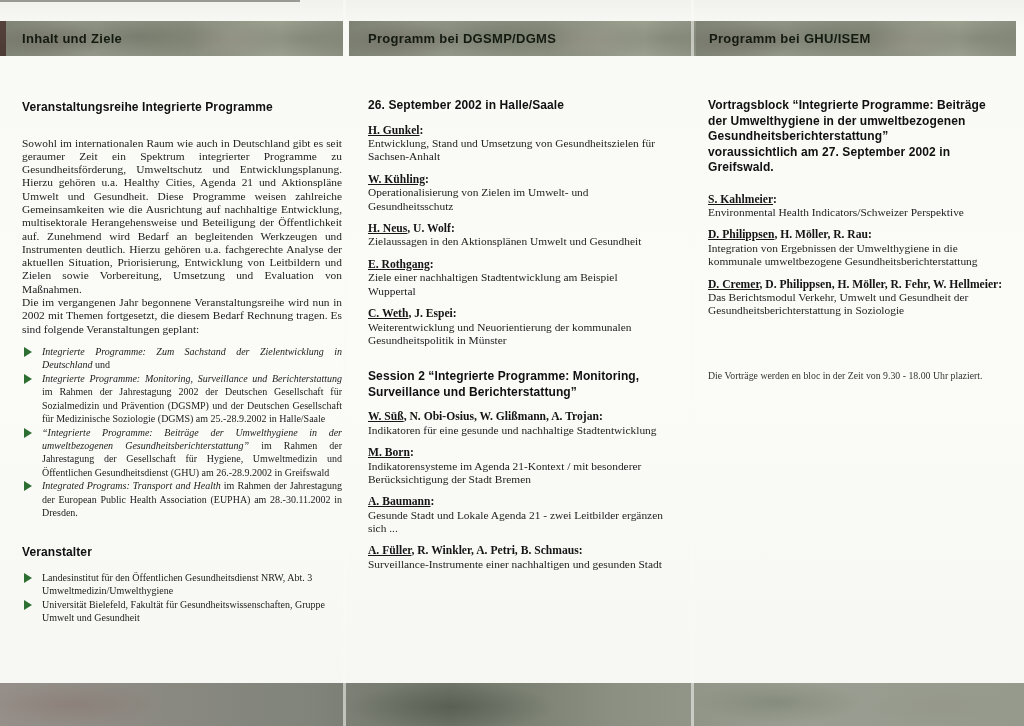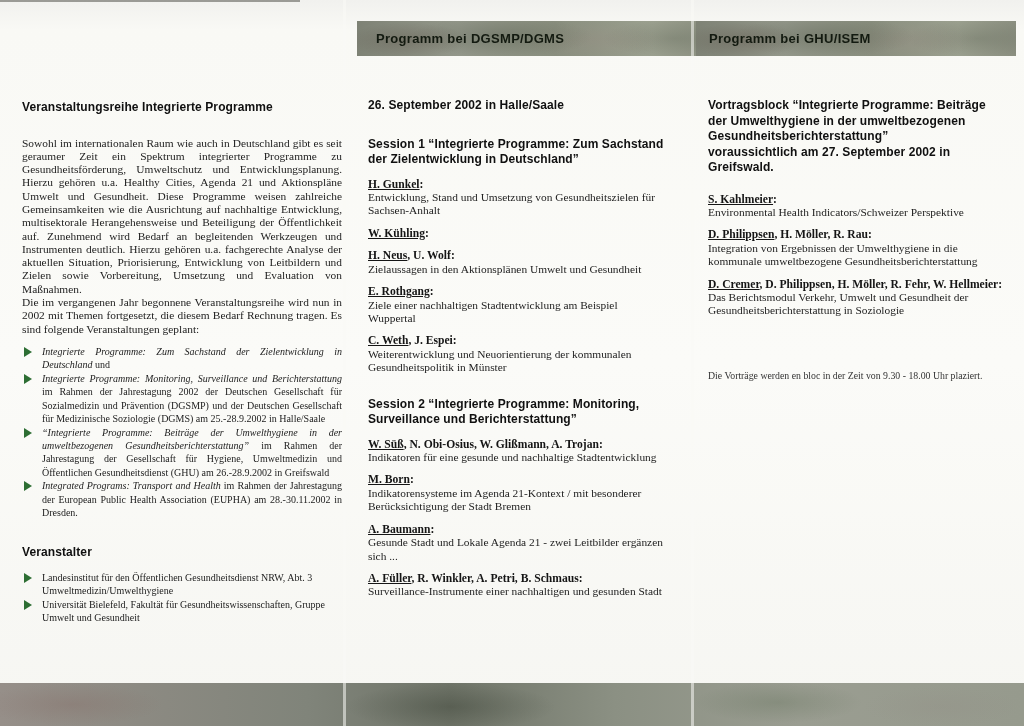--- a/index.html
+++ b/index.html
@@ -18,21 +18,21 @@
     letter-spacing:.3px;color:#131a10;
     background-color:#8d9183;
     background-image:
       radial-gradient(ellipse 90px 26px at 14% 55%, rgba(77,62,54,.28), transparent 68%),
       radial-gradient(ellipse 130px 30px at 40% 45%, rgba(56,64,48,.26), transparent 70%),
       radial-gradient(ellipse 100px 28px at 66% 55%, rgba(152,132,126,.20), transparent 70%),
       radial-gradient(ellipse 100px 26px at 88% 50%, rgba(58,66,52,.18), transparent 72%),
       linear-gradient(90deg,#7e8275 0%,#93978a 28%,#898e7e 55%,#9ba08f 82%,#8a8e7f 100%);
   }
   .band-left{left:0;width:343px;padding-left:22px;}
-  .band-mid{left:349px;width:361px;padding-left:19px;margin-left:8px;}
+  .band-mid{left:349px;width:361px;padding-left:19px;}
   .band-right{left:696px;width:320px;padding-left:13px;}
   .band-left::before{
     content:"";position:absolute;left:0;top:0;width:6px;height:100%;
     background:linear-gradient(180deg,#55413a,#4b3a35);
   }
   .footer-band{
     position:absolute;left:0;top:683px;width:1024px;height:43px;
     background-color:#8f9186;
     background-image:
       radial-gradient(ellipse 130px 30px at 7% 50%, rgba(128,96,90,.25), transparent 70%),
@@ -74,20 +74,23 @@
     margin-top:52px;font-size:9.8px;color:#333;text-align:left;
   }
   .sec-title{margin:0;}
 </style>
 </head>
 <body>
 
 <div class="sheet">
   <div class="scan-edge"></div>
 
+  <div class="band band-left">
+    <span>Inhalt und Ziele</span>
+  </div>
   <div class="band band-mid">
     <span>Programm bei DGSMP/DGMS</span>
   </div>
   <div class="band band-right">
     <span>Programm bei GHU/ISEM</span>
   </div>
 
   <div class="col col-left">
     <div class="h-sans sec-title">Veranstaltungsreihe Integrierte Programme</div>
     <div class="serif-body" style="margin-top:21px;">
@@ -123,28 +126,28 @@
       <div class="bitem">
         <span class="tri"></span>
         <div class="btext" style="text-align:left;">Universität Bielefeld, Fakultät für Gesundheitswissenschaften, Gruppe Umwelt und Gesundheit</div>
       </div>
     </div>
   </div>
 
   <div class="col col-mid">
     <div class="h-sans sec-title">26. September 2002 in Halle/Saale</div>
 
-    <div class="h-sans" style="margin-top:23px;">Session 1 “Integrierte Programme: Zum Sachstand der Zielentwicklung in Deutschland”</div>
     <div style="margin-top:10px;">
       <div class="talk">
         <div class="talk-authors"><span class="au-lead">H. Gunkel</span><span>:</span></div>
         <div class="talk-title">Entwicklung, Stand und Umsetzung von Gesundheitszielen für Sachsen-Anhalt</div>
       </div>
       <div class="talk">
         <div class="talk-authors"><span class="au-lead">W. Kühling</span><span>:</span></div>
+        <div class="talk-title">Operationalisierung von Zielen im Umwelt- und Gesundheitsschutz</div>
       </div>
       <div class="talk">
         <div class="talk-authors"><span class="au-lead">H. Neus</span><span>, U. Wolf:</span></div>
         <div class="talk-title">Zielaussagen in den Aktionsplänen Umwelt und Gesundheit</div>
       </div>
       <div class="talk">
         <div class="talk-authors"><span class="au-lead">E. Rothgang</span><span>:</span></div>
         <div class="talk-title">Ziele einer nachhaltigen Stadtentwicklung am Beispiel Wuppertal</div>
       </div>
       <div class="talk">

